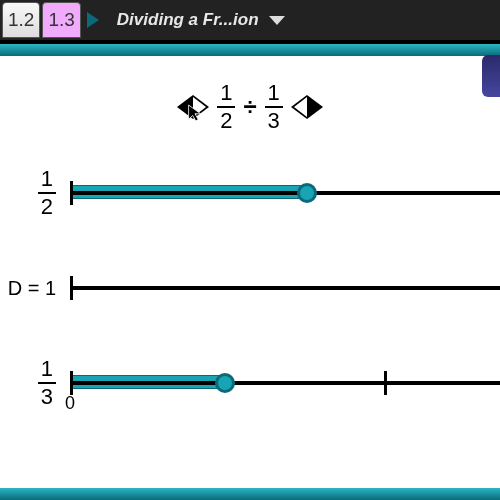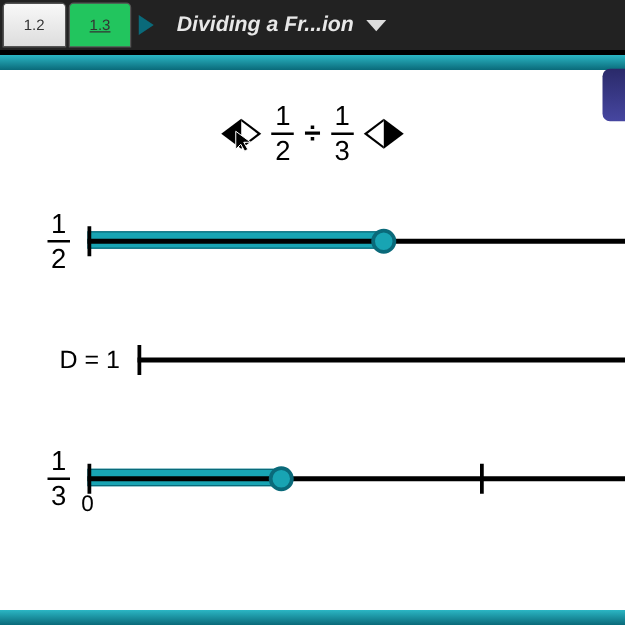--- a/index.html
+++ b/index.html
@@ -1,19 +1,19 @@
 <!DOCTYPE html>
 <html><head>
 <meta charset="utf-8">
 <style>
   * { margin: 0; padding: 0; box-sizing: border-box; }
   body { width: 500px; height: 500px; background: #fff; font-family: Arial, sans-serif; overflow: hidden; }
   .header { height: 44px; background: #222; display: flex; align-items: center; border-bottom: 4px solid #000; }
-  .tab { height: 36px; background: linear-gradient(#f8f8f8,#ddd); border: 1px solid #555; border-radius: 4px 4px 0 0; padding: 0 16px; margin-left: 2px; display: flex; align-items: center; font-size: 12px; color: #333; }
-  .tab.active { background: #22c55e; text-decoration: underline; }
+  .tab { height: 36px; background: linear-gradient(#f8f8f8,#ddd); border: 1px solid #555; border-radius: 4px 4px 0 0; padding: 0 5px; margin-left: 2px; display: flex; align-items: center; font-size: 19px; color: #333; }
+  .tab.active { background: #f0abfc; }
   .chev { width: 0; height: 0; border-top: 8px solid transparent; border-bottom: 8px solid transparent; border-left: 12px solid #0a6a7a; margin: 0 6px; }
   .title { color: #e8e8e8; font-style: italic; font-weight: bold; font-size: 17px; margin-left: 12px; }
   .dd { width: 0; height: 0; border-left: 8px solid transparent; border-right: 8px solid transparent; border-top: 9px solid #ddd; margin-left: 10px; }
   .topbar { height: 12px; background: linear-gradient(#2bb6c4,#0a6a7a); }
   .canvas { position: relative; padding: 20px 0 0 0; }
   .expr-row { display: flex; justify-content: center; align-items: center; gap: 8px; margin-top: 6px; }
   .frac { display: inline-flex; flex-direction: column; align-items: center; font-size: 22px; line-height: 1; color: #000; }
   .frac .num { border-bottom: 2px solid #000; padding: 0 3px 2px; }
   .frac .den { padding-top: 2px; }
   .divop { font-size: 24px; font-weight: bold; }
@@ -97,21 +97,21 @@
           <span class="den">2</span>
         </span>
     </div>
     <div class="line-wrap">
       <div class="fill" style="width:55%;"></div>
       <div class="axis"></div>
       <div class="knob" style="left:55%;"></div>
     </div>
   </div>
 
-  <div class="row" style="margin-top:50px;padding-left:40px;">
+  <div class="row" style="margin-top:50px;">
     <div class="label-col">D = 1</div>
     <div class="line-wrap">
       <div class="axis"></div>
     </div>
   </div>
 
   <div class="row" style="margin-top:50px;">
     <div class="label-col">
       <span class="frac">
           <span class="num">1</span>

